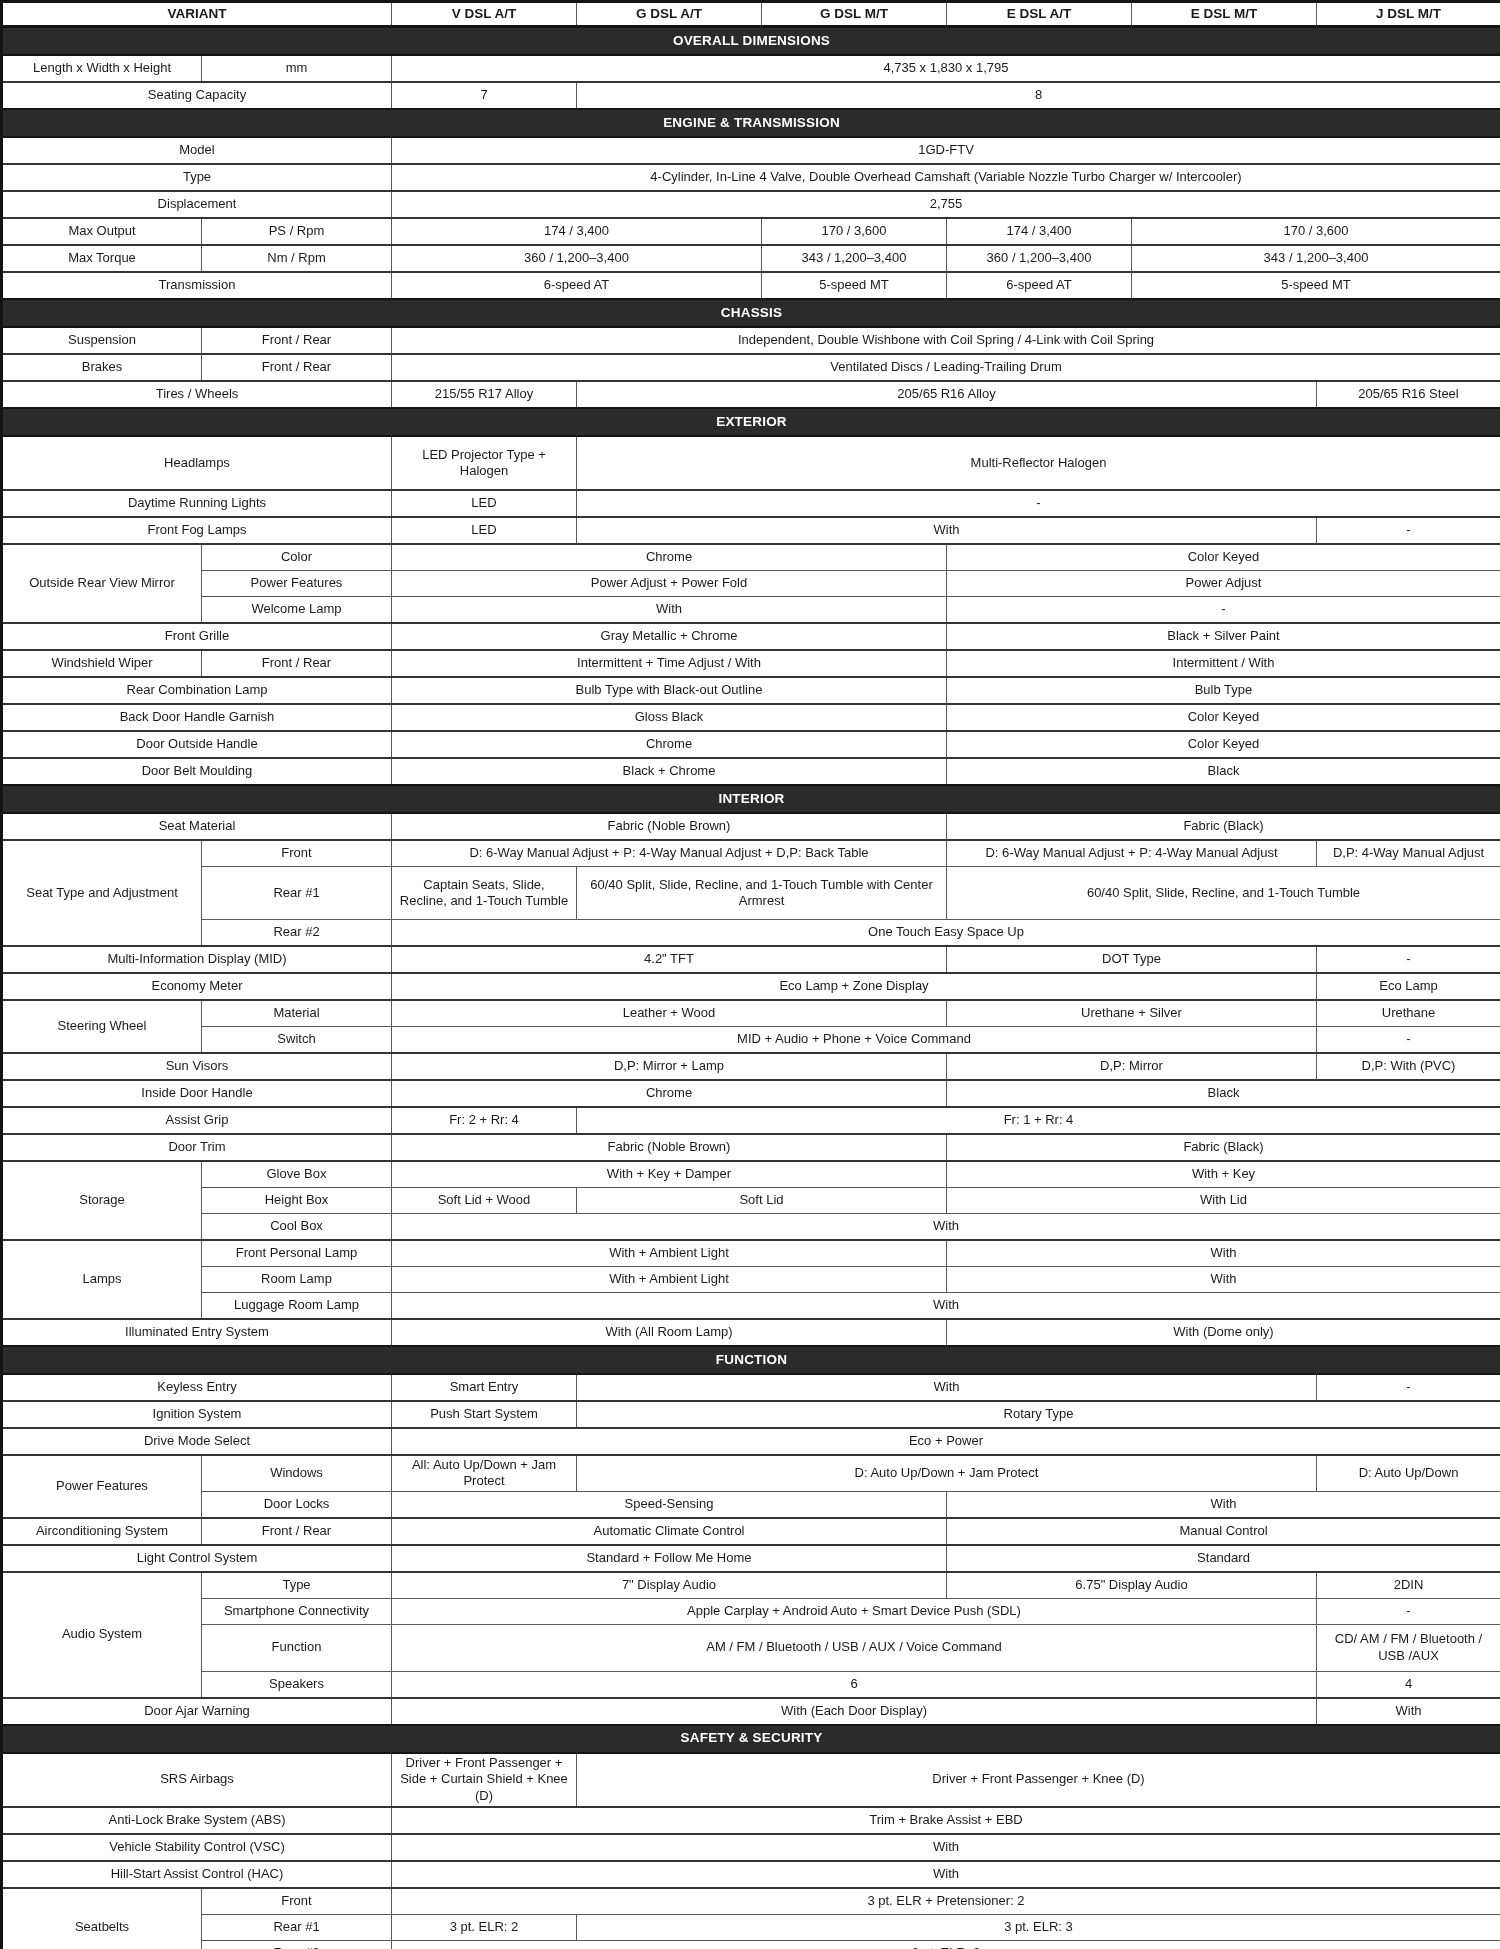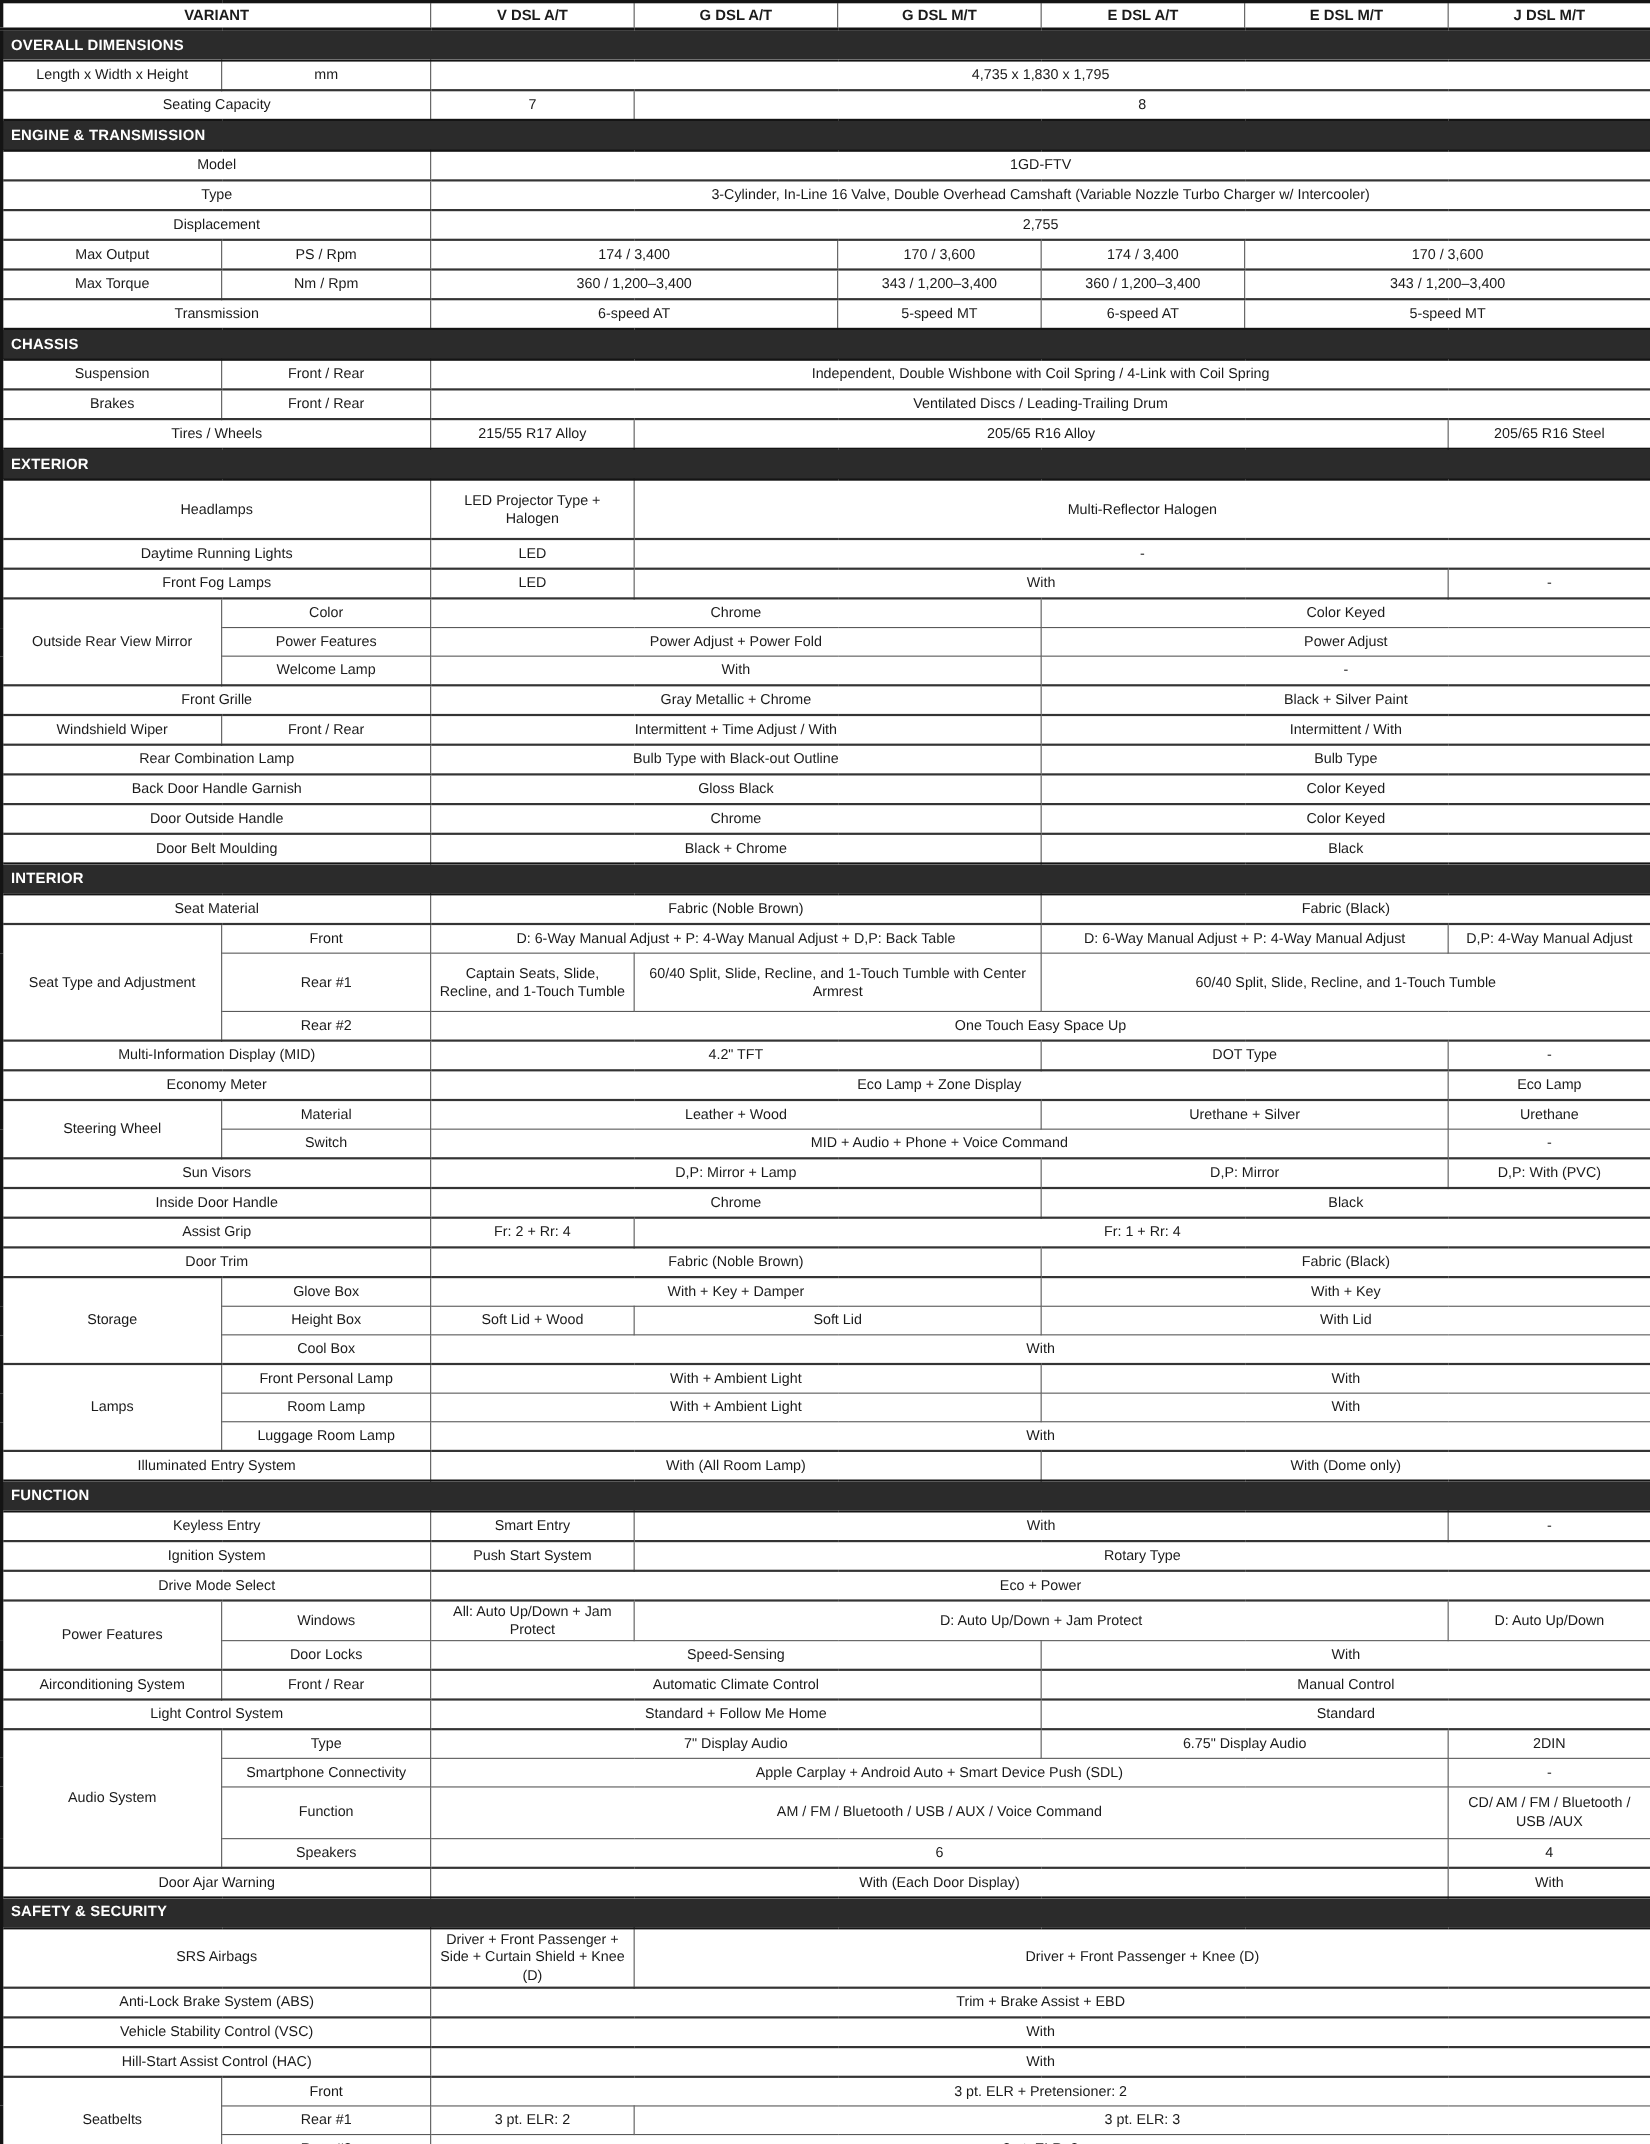--- a/index.html
+++ b/index.html
@@ -33,21 +33,21 @@
   }
   th.variant-label{text-align:left}
   td.label{text-align:left}
   td.sub{text-align:right}
   tr.main > td{border-top:2px solid #343434}
   tr.sub > td{border-top:1px solid #6e6e6e}
   tr.section > td{
     background:#2b2b2b;
     color:#ffffff;
     font-weight:bold;
-    text-align:left;
+    text-align:center;
     font-size:13.5px;
     height:24px;
     letter-spacing:.2px;
     border-top:2px solid #141414;
     border-bottom:2px solid #141414;
   }
   td.small{font-size:10.5px;line-height:1.15;padding:1px 3px}
   tr.tall > td{height:50px}
   tr.tall2 > td{height:44px}
 </style>
@@ -93,21 +93,21 @@
         </tr>
         <tr class="section">
           <td colspan="8">ENGINE &amp; TRANSMISSION</td>
         </tr>
         <tr class="main">
           <td class="label" colspan="2">Model</td>
           <td colspan="6">1GD-FTV</td>
         </tr>
         <tr class="main">
           <td class="label" colspan="2">Type</td>
-          <td colspan="6">3-Cylinder, In-Line 16 Valve, Double Overhead Camshaft (Variable Nozzle Turbo Charger w/ Intercooler)</td>
+          <td colspan="6">4-Cylinder, In-Line 4 Valve, Double Overhead Camshaft (Variable Nozzle Turbo Charger w/ Intercooler)</td>
         </tr>
         <tr class="main">
           <td class="label" colspan="2">Displacement</td>
           <td colspan="6">2,755</td>
         </tr>
         <tr class="main">
           <td class="label" colspan="1">Max Output</td>
           <td class="sub">PS / Rpm</td>
           <td colspan="2">174 / 3,400</td>
           <td colspan="1">170 / 3,600</td>

